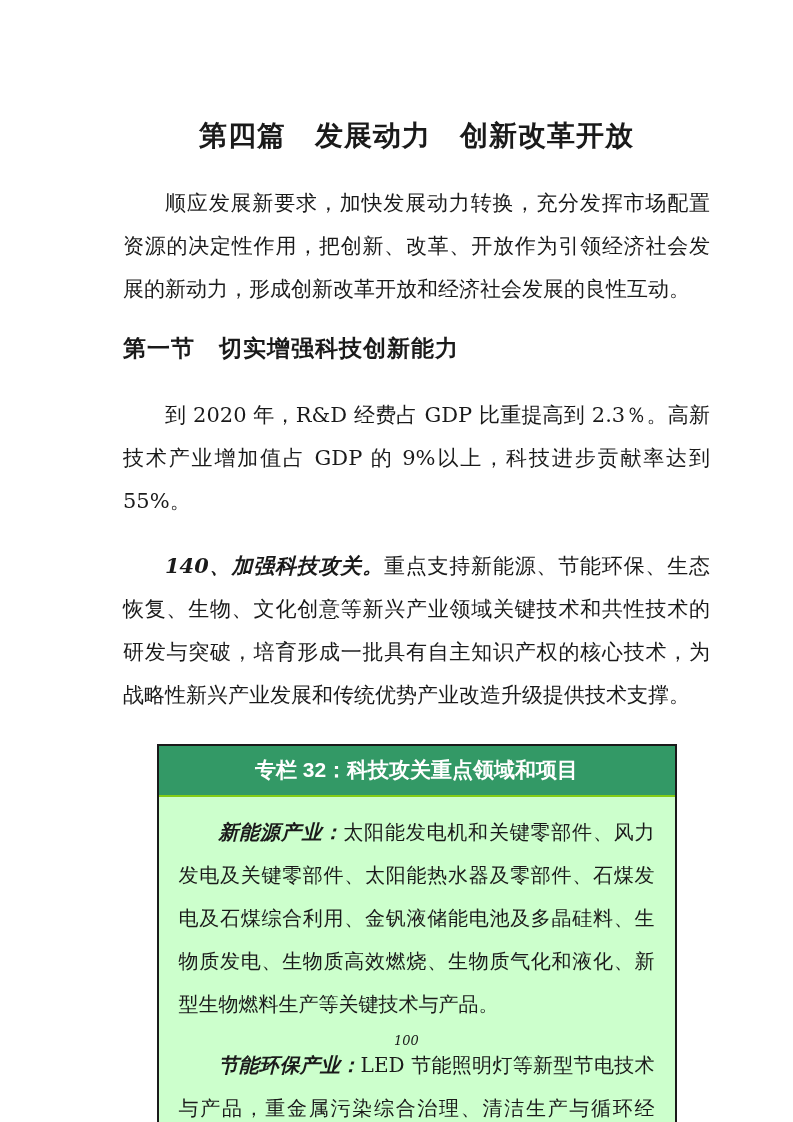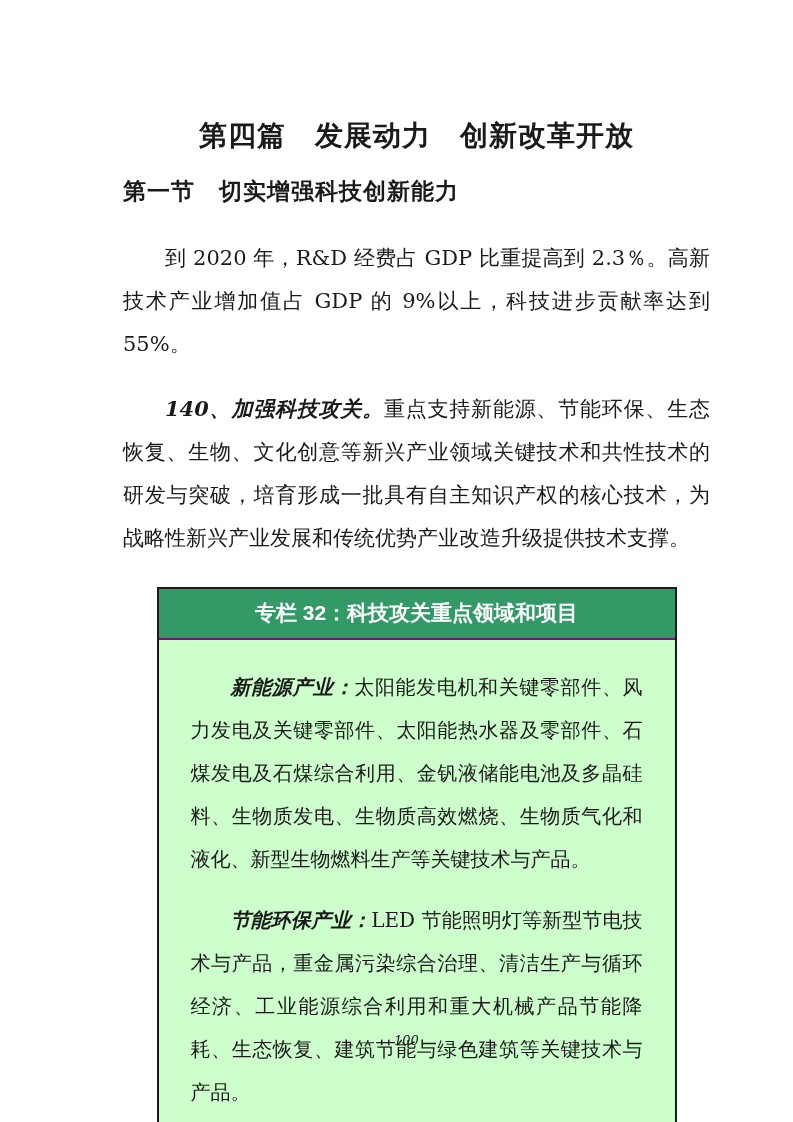--- a/index.html
+++ b/index.html
@@ -75,28 +75,28 @@
     box-sizing: border-box;
   }
   .column-box-header {
     background: #339966;
     color: #ffffff;
     font-family: "Liberation Sans", "DejaVu Sans", sans-serif;
     font-weight: bold;
     font-size: 21px;
     text-align: center;
     padding: 10px 0 11px 0;
-    border-bottom: 2px solid #701a75;
+    border-bottom: 2px solid #84cc16;
   }
   .column-box-body {
     background: #ccffcc;
     padding: 10px 16px 18px 16px;
   }
   .column-box-body p {
-    margin: 16px;
+    margin: 4px;
     font-size: 20px;
     line-height: 43px;
     text-align: justify;
     text-indent: 2em;
   }
   .column-box-body p + p {
     margin-top: 18px;
   }
   .page-number {
     position: absolute;
@@ -109,20 +109,21 @@
   }
 </style>
 </head>
 <body>
 
 <div class="page">
   <div class="content">
 
     <h1 class="doc-title">第四篇　发展动力　创新改革开放</h1>
 
+    <p class="intro-para">顺应发展新要求，加快发展动力转换，充分发挥市场配置资源的决定性作用，把创新、改革、开放作为引领经济社会发展的新动力，形成创新改革开放和经济社会发展的良性互动。</p>
 
 
     <h3 class="section-heading">第一节　切实增强科技创新能力</h3>
 
     <p class="body-para para-target">到 2020 年，R&amp;D 经费占 GDP 比重提高到 2.3％。高新技术产业增加值占 GDP 的 9%以上，科技进步贡献率达到 55%。</p>
 
     <p class="body-para para-140"><span class="lead-bold">140、加强科技攻关。</span><span>重点支持新能源、节能环保、生态恢复、生物、文化创意等新兴产业领域关键技术和共性技术的研发与突破，培育形成一批具有自主知识产权的核心技术，为战略性新兴产业发展和传统优势产业改造升级提供技术支撑。</span></p>
 
     <div class="column-box">
       <div class="column-box-header" style="background: rgb(51, 153, 102);">专栏 32：科技攻关重点领域和项目</div>

